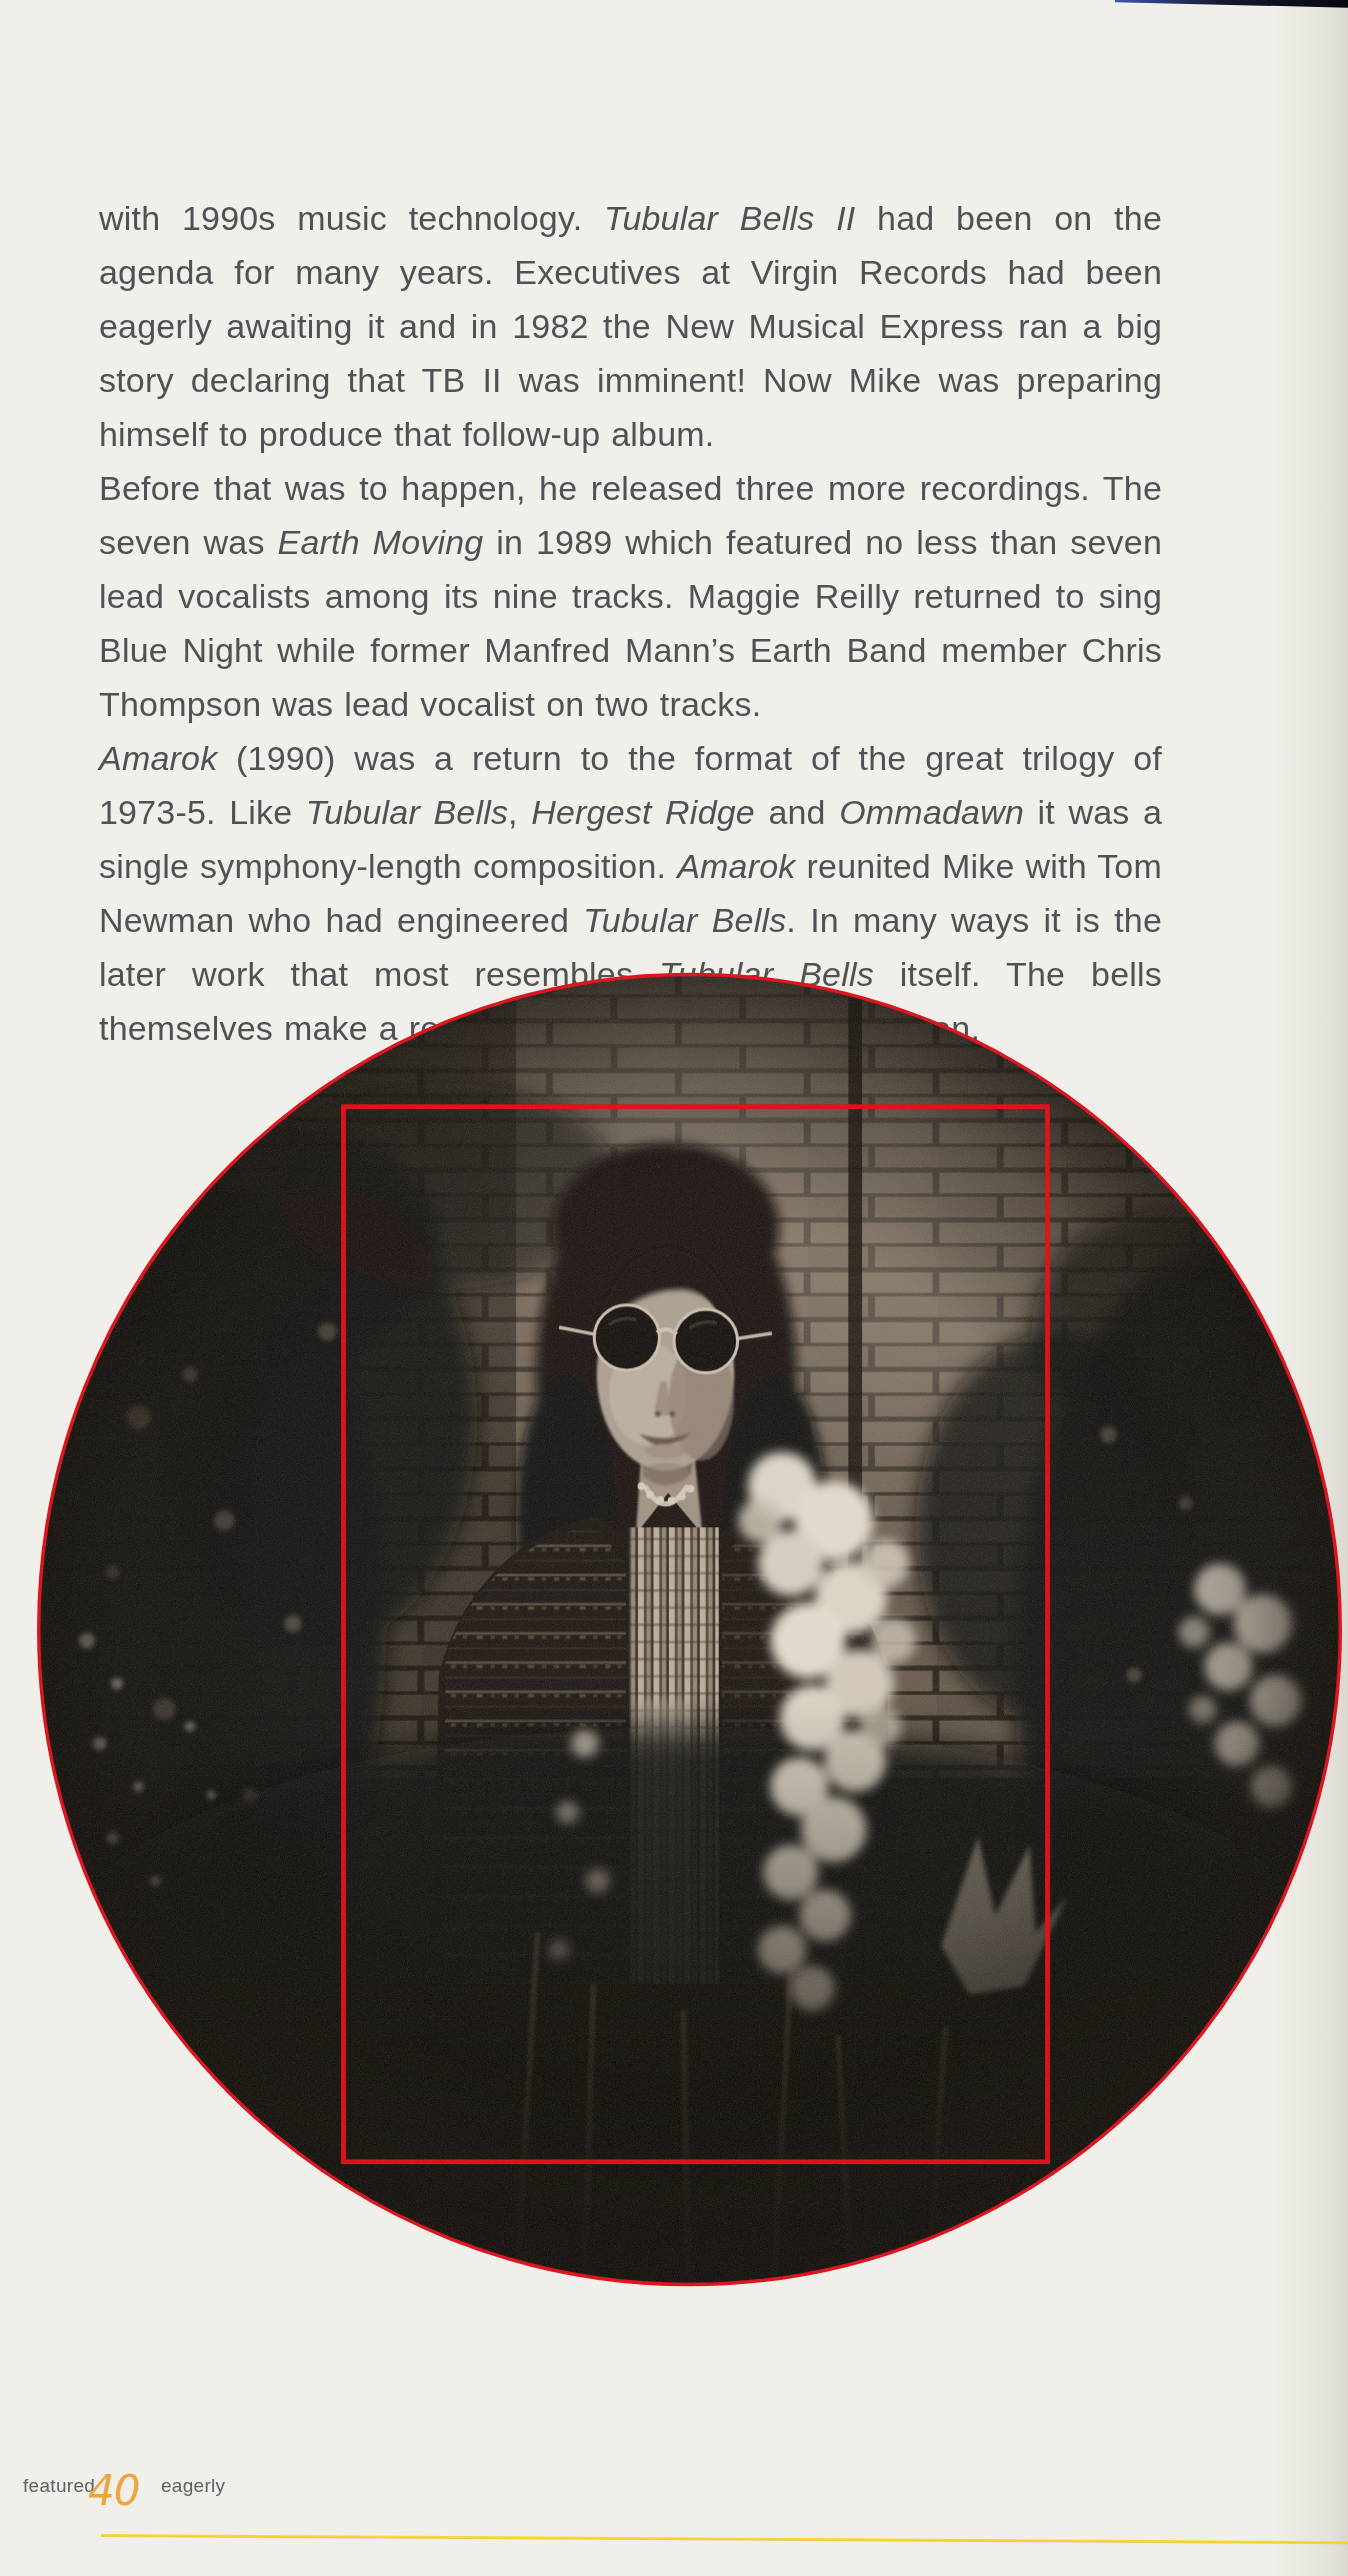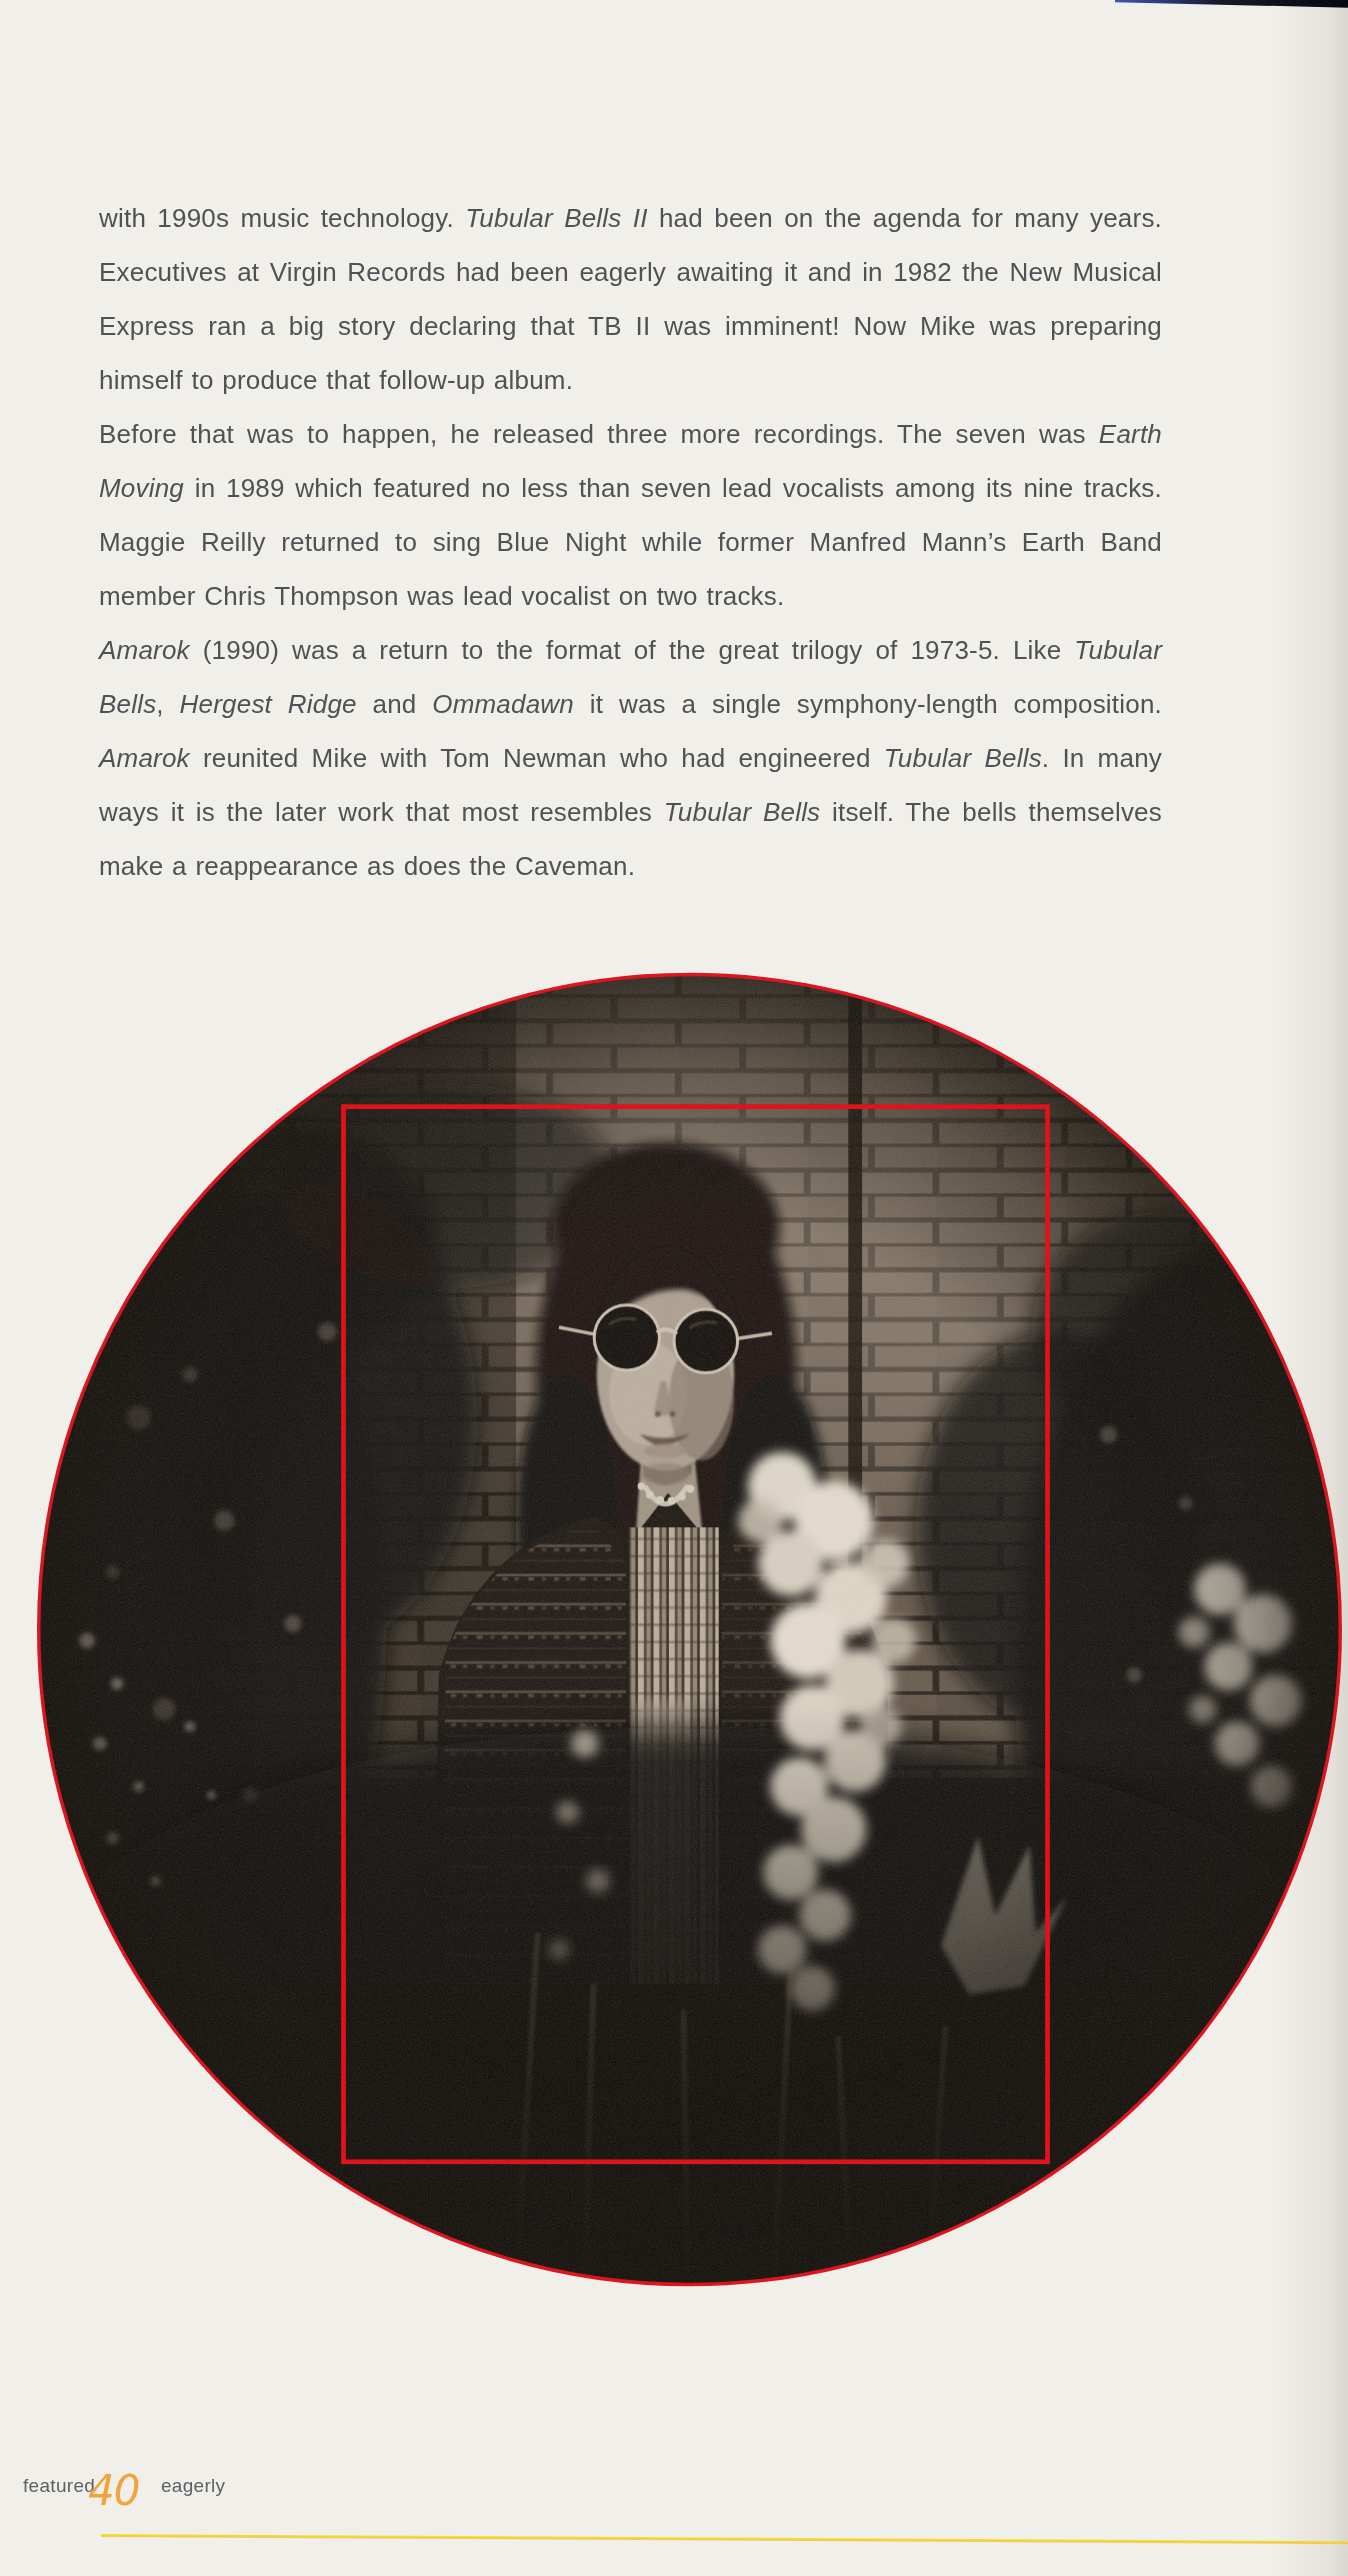--- a/index.html
+++ b/index.html
@@ -11,21 +11,21 @@
   
   .edge-shade{position:absolute;top:0;right:0;width:77px;height:2576px;
     background:linear-gradient(90deg,rgba(0,0,0,0) 0%,rgba(110,105,95,0.10) 78%,rgba(90,85,75,0.16) 100%);}
   
   .scan-sliver{position:absolute;left:1115px;top:0;width:234px;height:7.7px;
     background:linear-gradient(90deg,#3d54b6 0%,#15192b 45%,#07080e 100%);
     clip-path:polygon(0 0,100% 0,100% 100%,0 30%);}
   
   .article{
     position:absolute;left:99px;top:191px;width:1063px;
-    font-size:26px;line-height:54px;font-weight:300;
+    font-size:34px;line-height:54px;font-weight:300;
     color:#515155;letter-spacing:0.2px;word-spacing:1.3px;
     text-align:justify;
   }
   .article p{margin:0;}
   .article .it{font-style:italic;}
   
   .photo{position:absolute;left:35px;top:971px;width:1309px;height:1317px;}
   .photo svg{display:block;width:100%;height:100%;}
   
   .footer{position:absolute;left:0;top:0;width:100%;height:100%;pointer-events:none;}

